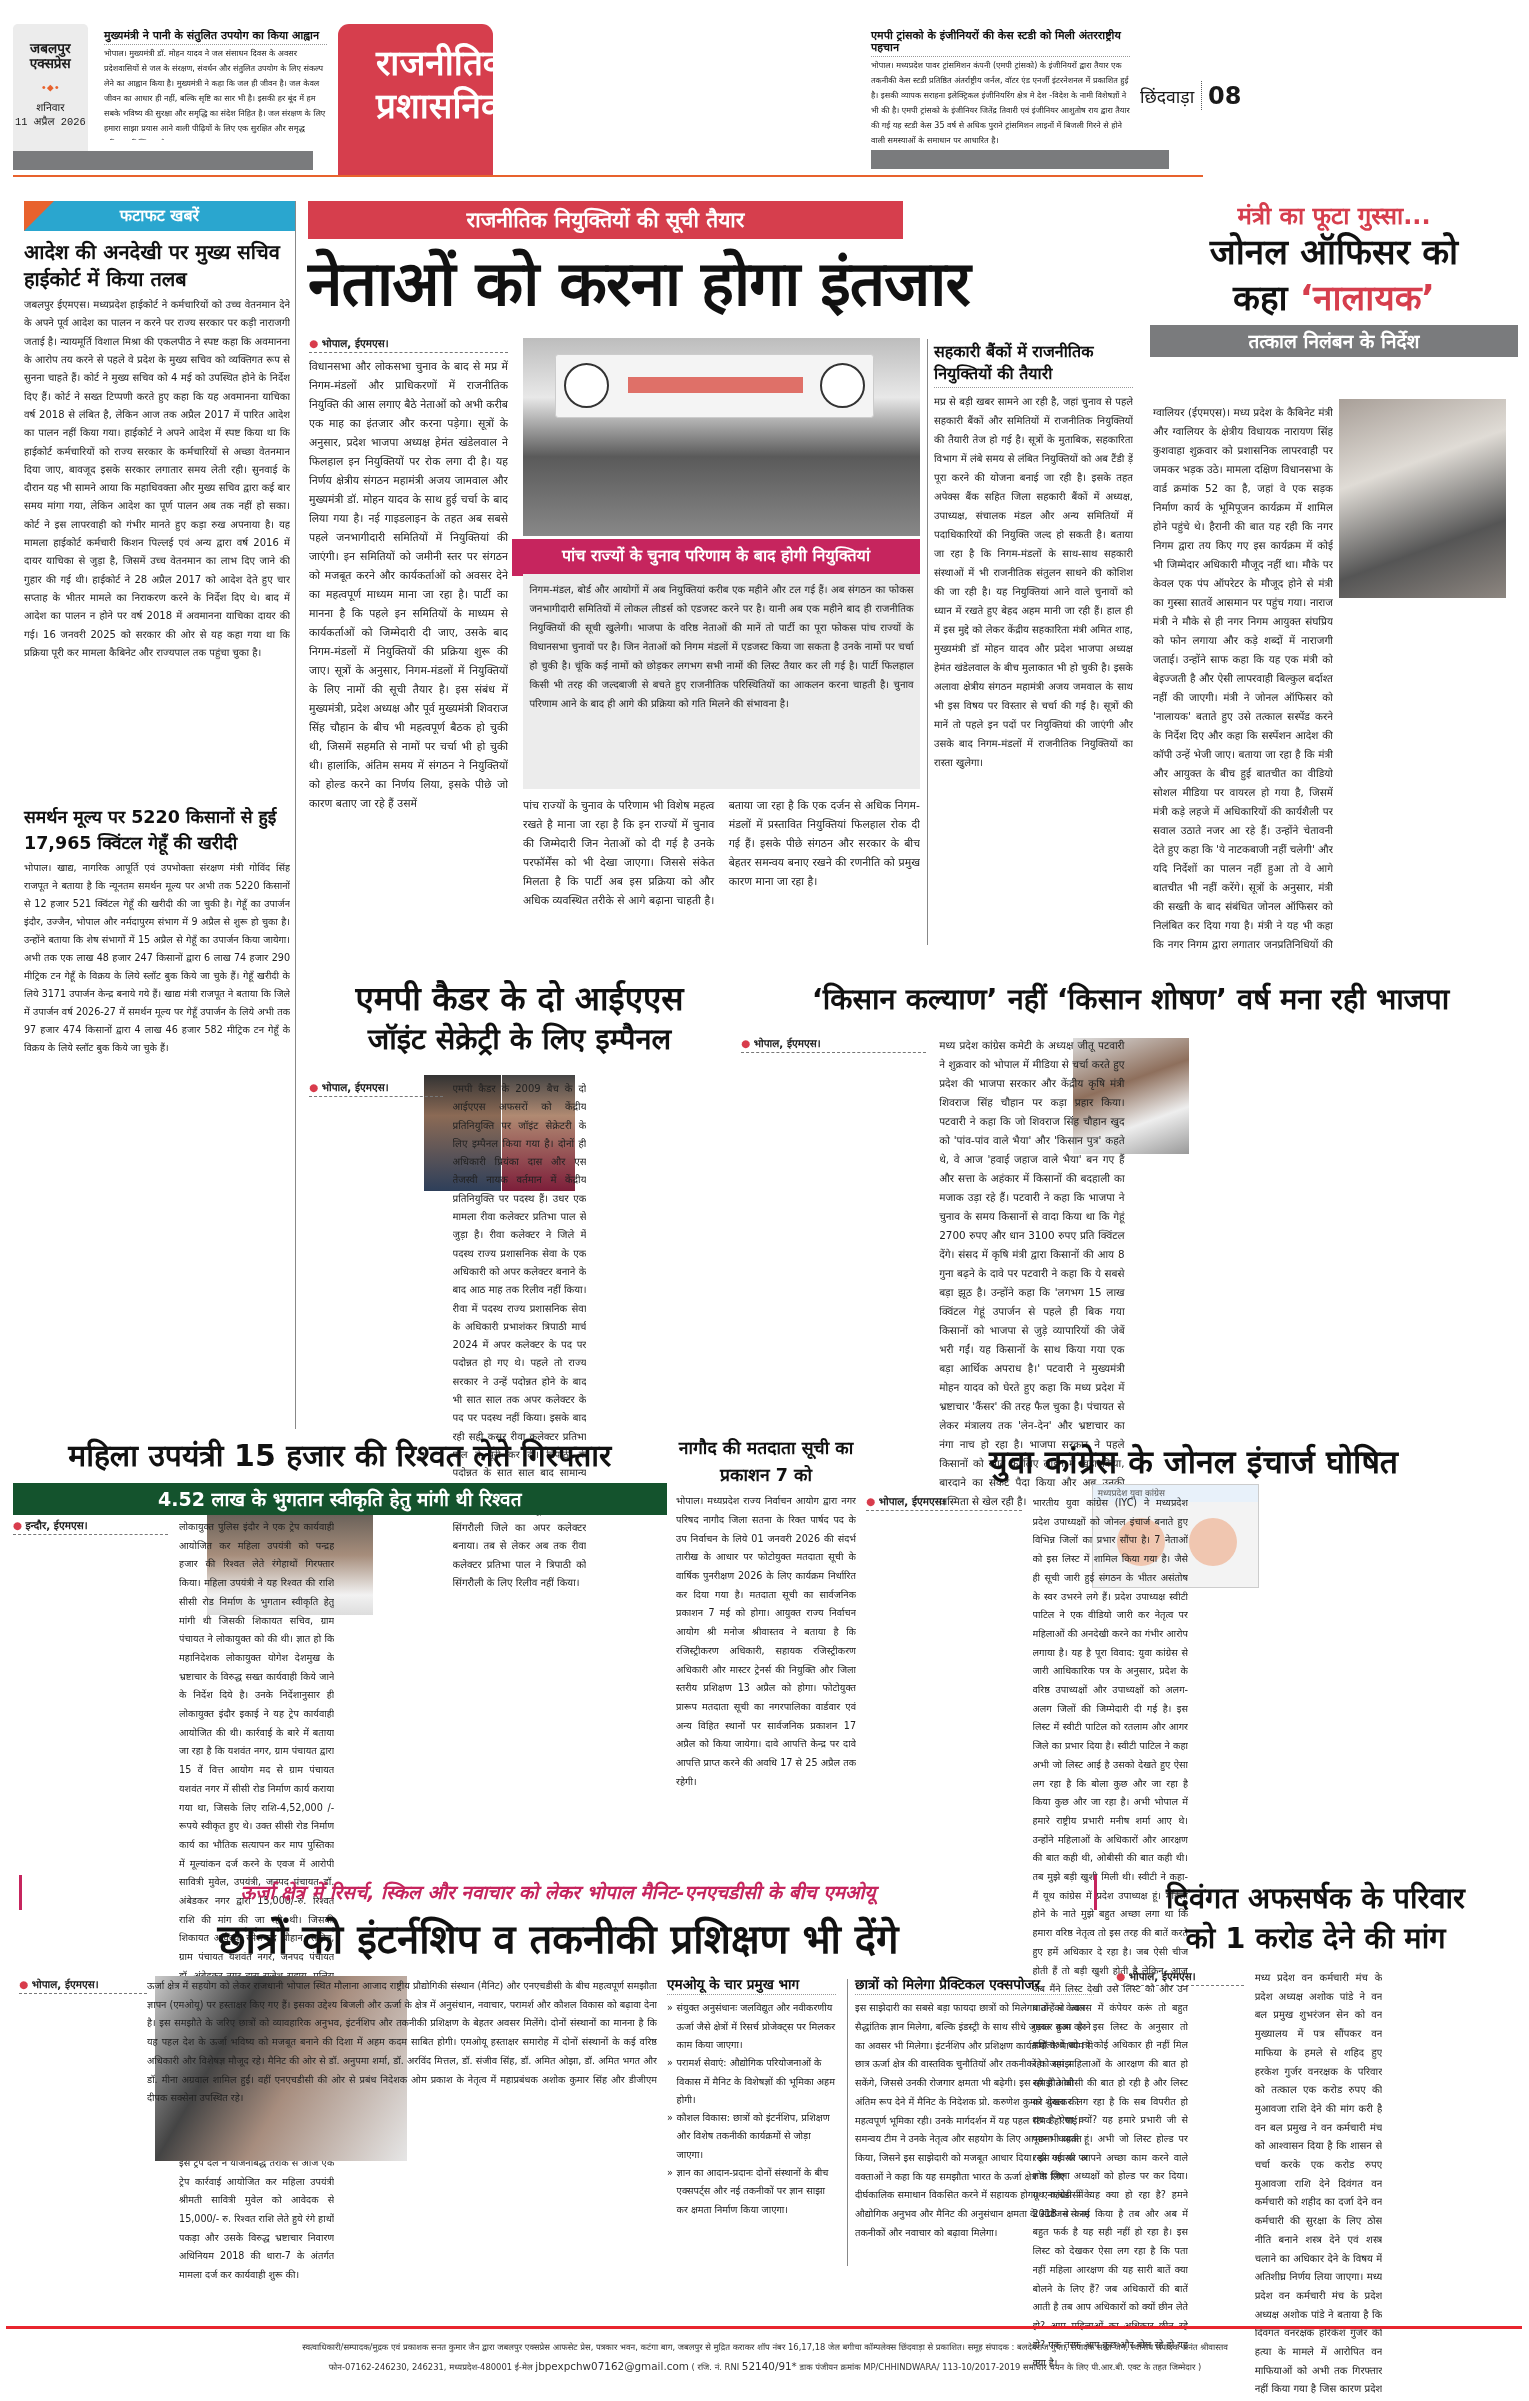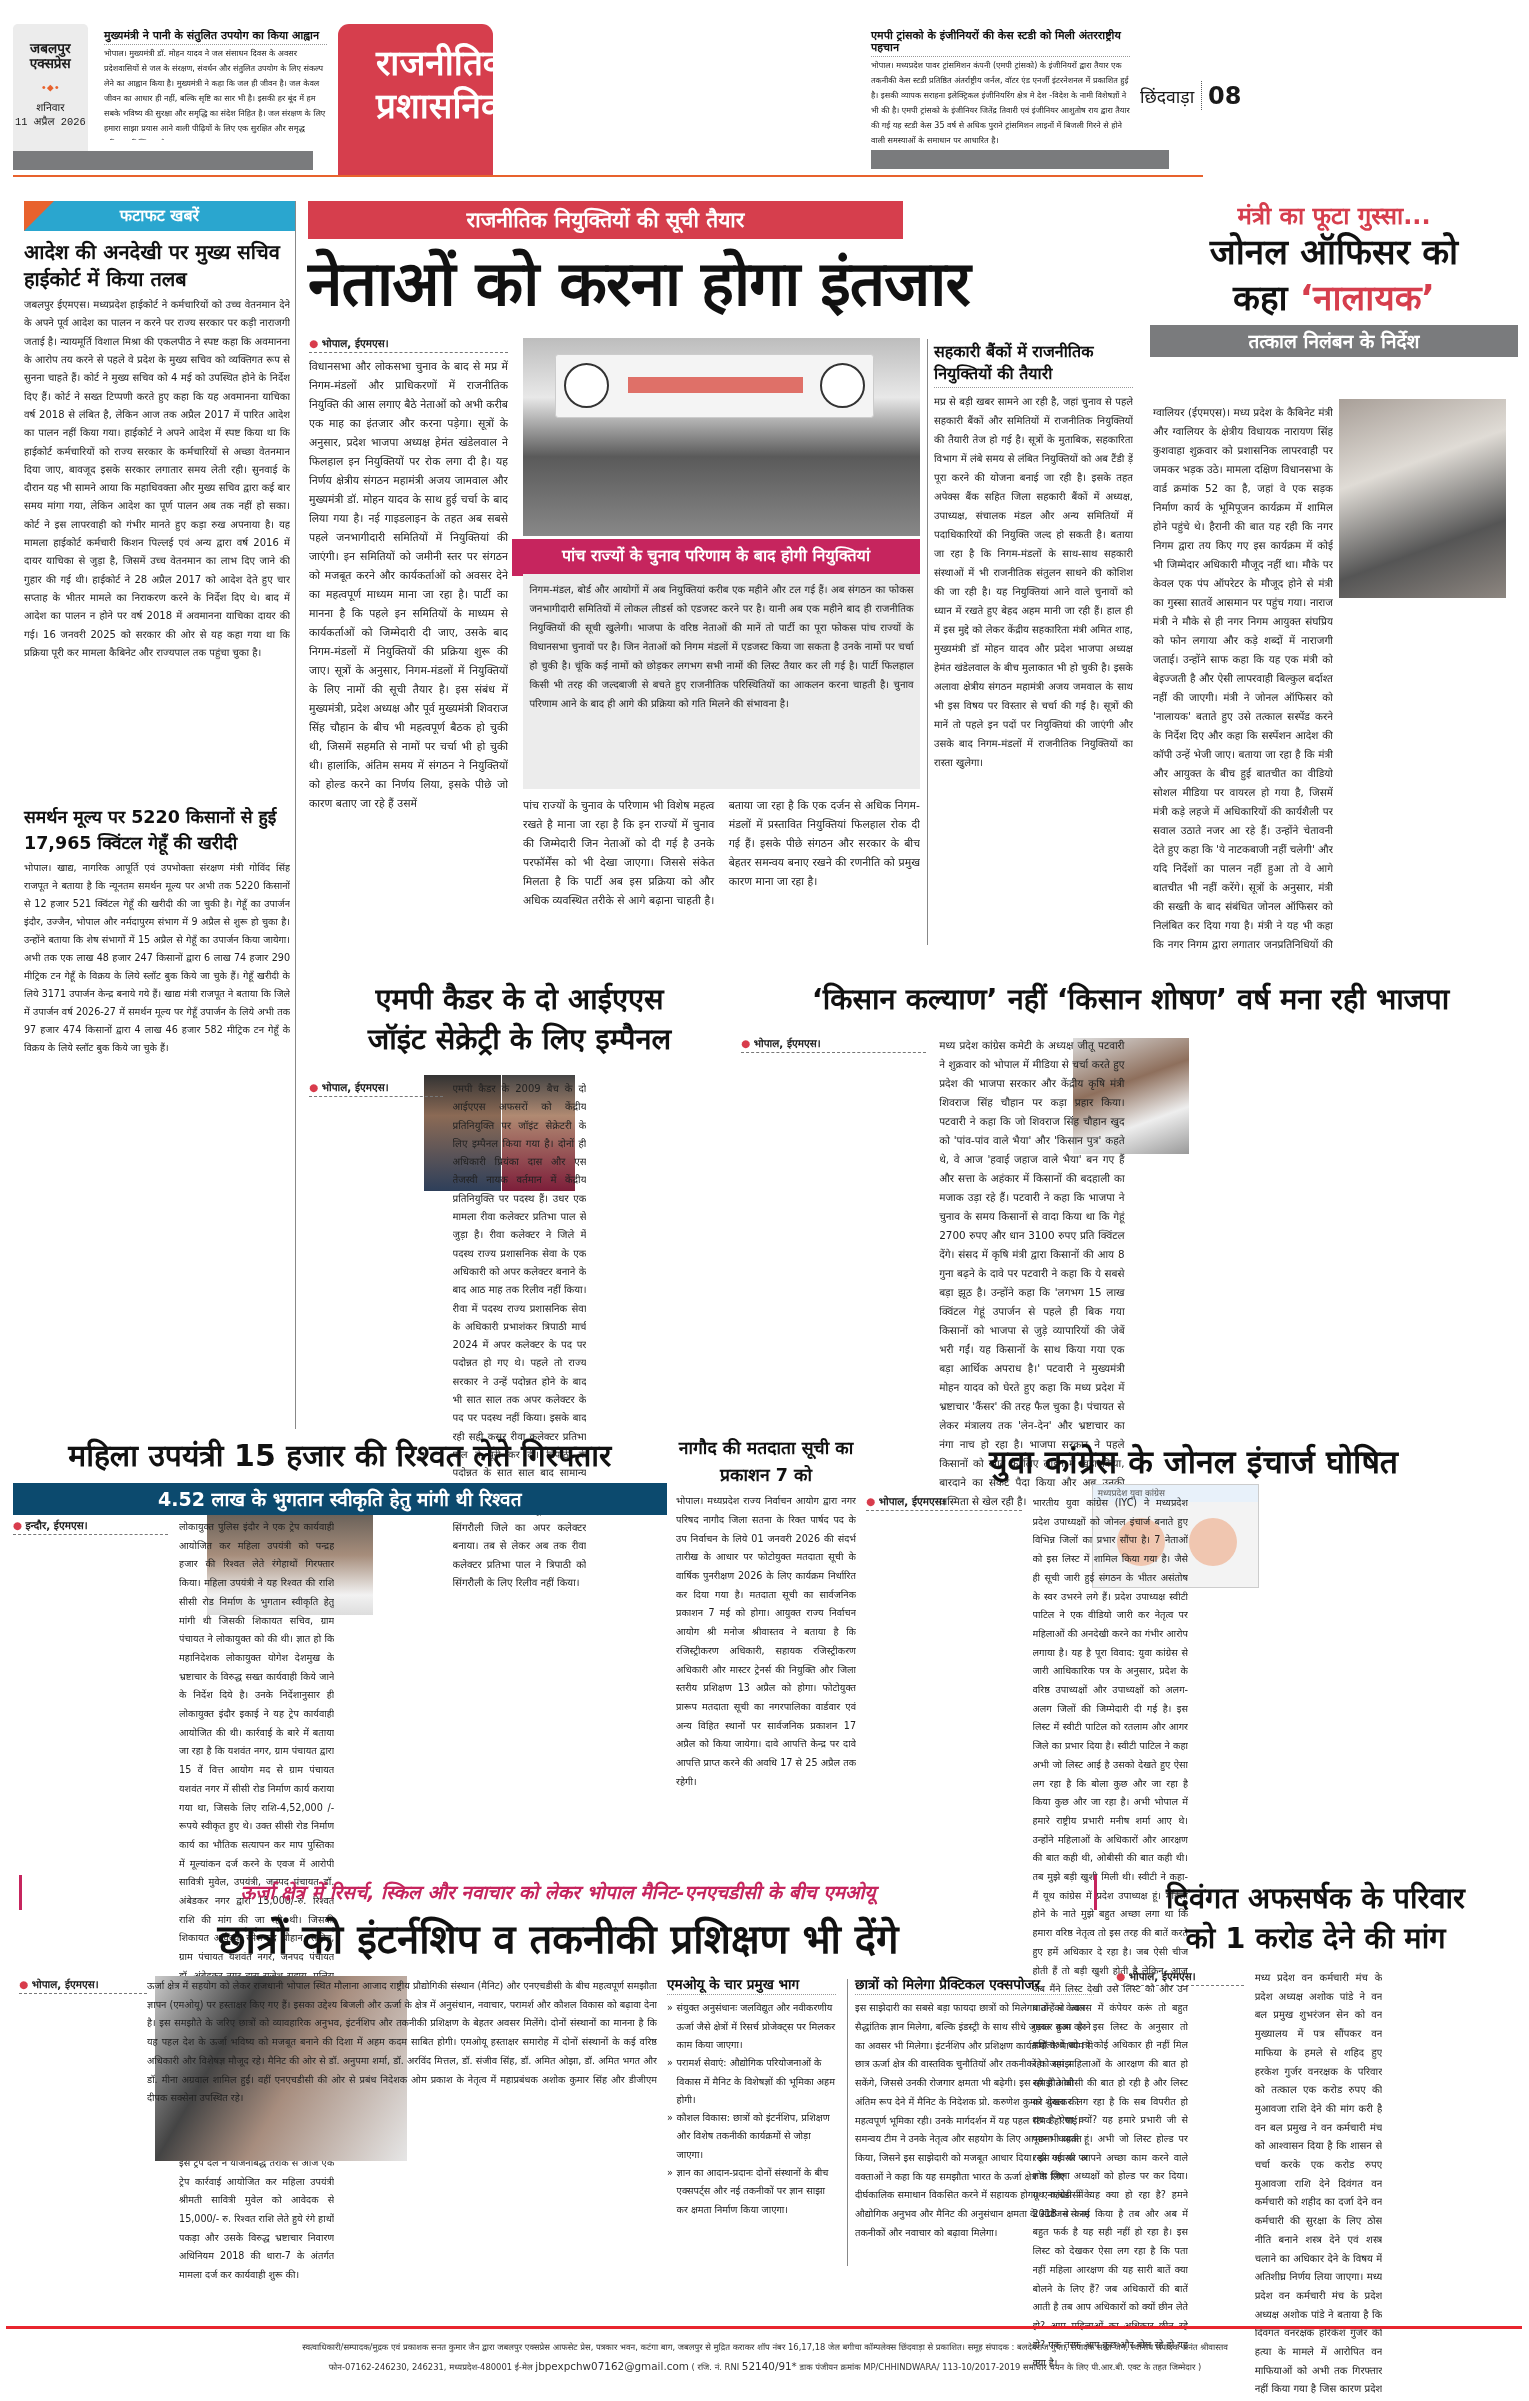--- a/index.html
+++ b/index.html
@@ -107,39 +107,39 @@
     <div style="color:#fff;font-weight:bold;font-size:19px;text-align:center;line-height:32px;">तत्काल निलंबन के निर्देश</div>
   </div>
 </div>
 <div class="abs photo" style="left:1339px;top:399px;width:167px;height:199px;background:linear-gradient(160deg,#a89f98 0%,#e0dcd6 35%,#555 70%,#8d8680 100%);"></div>
 <div class="abs" style="left:1153px;top:403px;width:368px;height:550px;overflow:hidden;">
   <div style="float:right;width:188px;height:201px;"></div>
   <div class="body-text" style="font-size:10.4px;line-height:19px;column-count:1;">ग्वालियर (ईएमएस)। मध्य प्रदेश के कैबिनेट मंत्री और ग्वालियर के क्षेत्रीय विधायक नारायण सिंह कुशवाहा शुक्रवार को प्रशासनिक लापरवाही पर जमकर भड़क उठे। मामला दक्षिण विधानसभा के वार्ड क्रमांक 52 का है, जहां वे एक सड़क निर्माण कार्य के भूमिपूजन कार्यक्रम में शामिल होने पहुंचे थे। हैरानी की बात यह रही कि नगर निगम द्वारा तय किए गए इस कार्यक्रम में कोई भी जिम्मेदार अधिकारी मौजूद नहीं था। मौके पर केवल एक पंप ऑपरेटर के मौजूद होने से मंत्री का गुस्सा सातवें आसमान पर पहुंच गया। नाराज मंत्री ने मौके से ही नगर निगम आयुक्त संघप्रिय को फोन लगाया और कड़े शब्दों में नाराजगी जताई। उन्होंने साफ कहा कि यह एक मंत्री को बेइज्जती है और ऐसी लापरवाही बिल्कुल बर्दाश्त नहीं की जाएगी। मंत्री ने जोनल ऑफिसर को 'नालायक' बताते हुए उसे तत्काल सस्पेंड करने के निर्देश दिए और कहा कि सस्पेंशन आदेश की कॉपी उन्हें भेजी जाए। बताया जा रहा है कि मंत्री और आयुक्त के बीच हुई बातचीत का वीडियो सोशल मीडिया पर वायरल हो गया है, जिसमें मंत्री कड़े लहजे में अधिकारियों की कार्यशैली पर सवाल उठाते नजर आ रहे हैं। उन्होंने चेतावनी देते हुए कहा कि 'ये नाटकबाजी नहीं चलेगी' और यदि निर्देशों का पालन नहीं हुआ तो वे आगे बातचीत भी नहीं करेंगे। सूत्रों के अनुसार, मंत्री की सख्ती के बाद संबंधित जोनल ऑफिसर को निलंबित कर दिया गया है। मंत्री ने यह भी कहा कि नगर निगम द्वारा लगातार जनप्रतिनिधियों की अनदेखी की जा रही है, जो किसी भी स्थिति में स्वीकार्य नहीं है। उल्लेखनीय है कि इससे पहले भी नगर निगम अधिकारियों की कार्यप्रणाली को लेकर परिषद बैठकों में हंगामा हो चुका है और कई जनप्रतिनिधि अपनी नाराजगी जता चुके हैं।</div>
 </div>
 
 <div class="abs" style="left:308px;top:979px;width:423px;">
-  <div class="hl" style="font-size:29px;line-height:40px;text-align:center;">एमपी कैडर के दो आईएएस</div>
+  <div class="hl" style="font-size:33px;line-height:40px;text-align:center;">एमपी कैडर के दो आईएएस</div>
   <div class="hl" style="font-size:29px;line-height:40px;text-align:center;">जॉइंट सेक्रेट्री के लिए इम्पैनल</div>
 </div>
 <div class="abs photo" style="left:424px;top:1075px;width:77px;height:116px;background:linear-gradient(180deg,#333 0%,#8b6a55 35%,#2e3f5a 100%);"></div>
 <div class="abs photo" style="left:502px;top:1075px;width:73px;height:116px;background:linear-gradient(180deg,#444 0%,#b08a72 35%,#7d1e3a 100%);"></div>
 <div class="abs" style="left:309px;top:1080px;width:421px;height:335px;column-count:3;column-gap:9.6px;">
   <div class="dateline">भोपाल, ईएमएस।</div>
   <div class="body-text" style="font-size:10px;line-height:18.3px;">एमपी कैडर के 2009 बैच के दो आईएएस अफसरों को केंद्रीय प्रतिनियुक्ति पर जॉइंट सेक्रेटरी के लिए इम्पैनल किया गया है। दोनों ही अधिकारी प्रियंका दास और एस तेजस्वी नायक वर्तमान में केंद्रीय प्रतिनियुक्ति पर पदस्थ हैं। उधर एक मामला रीवा कलेक्टर प्रतिभा पाल से जुड़ा है। रीवा कलेक्टर ने जिले में पदस्थ राज्य प्रशासनिक सेवा के एक अधिकारी को अपर कलेक्टर बनाने के बाद आठ माह तक रिलीव नहीं किया। रीवा में पदस्थ राज्य प्रशासनिक सेवा के अधिकारी प्रभाशंकर त्रिपाठी मार्च 2024 में अपर कलेक्टर के पद पर पदोन्नत हो गए थे। पहले तो राज्य सरकार ने उन्हें पदोन्नत होने के बाद भी सात साल तक अपर कलेक्टर के पद पर पदस्थ नहीं किया। इसके बाद रही सही कसर रीवा कलेक्टर प्रतिभा पाल ने पूरी कर दी। त्रिपाठी के पदोन्नत के सात साल बाद सामान्य प्रशासन विभाग ने 4 अगस्त 2025 को उन्हें तबादला सूची में उन्हें सिंगरौली जिले का अपर कलेक्टर बनाया। तब से लेकर अब तक रीवा कलेक्टर प्रतिभा पाल ने त्रिपाठी को सिंगरौली के लिए रिलीव नहीं किया।</div>
 </div>
 
 <div class="abs hl" style="left:740px;top:979px;width:781px;font-size:29px;line-height:40px;text-align:center;">‘किसान कल्याण’ नहीं ‘किसान शोषण’ वर्ष मना रही भाजपा</div>
 <div class="abs photo" style="left:1073px;top:1038px;width:116px;height:116px;background:linear-gradient(160deg,#ddd 0%,#8e6f5c 40%,#eee 70%,#999 100%);"></div>
 <div class="abs" style="left:741px;top:1036px;width:780px;height:375px;column-count:4;column-gap:12.8px;">
   <div class="dateline">भोपाल, ईएमएस।</div>
   <div class="body-text" style="font-size:10.4px;line-height:19px;">मध्य प्रदेश कांग्रेस कमेटी के अध्यक्ष जीतू पटवारी ने शुक्रवार को भोपाल में मीडिया से चर्चा करते हुए प्रदेश की भाजपा सरकार और केंद्रीय कृषि मंत्री शिवराज सिंह चौहान पर कड़ा प्रहार किया। पटवारी ने कहा कि जो शिवराज सिंह चौहान खुद को 'पांव-पांव वाले भैया' और 'किसान पुत्र' कहते थे, वे आज 'हवाई जहाज वाले भैया' बन गए हैं और सत्ता के अहंकार में किसानों की बदहाली का मजाक उड़ा रहे हैं। पटवारी ने कहा कि भाजपा ने चुनाव के समय किसानों से वादा किया था कि गेहूं 2700 रुपए और धान 3100 रुपए प्रति क्विंटल देंगे। संसद में कृषि मंत्री द्वारा किसानों की आय 8 गुना बढ़ने के दावे पर पटवारी ने कहा कि ये सबसे बड़ा झूठ है। उन्होंने कहा कि 'लगभग 15 लाख क्विंटल गेहूं उपार्जन से पहले ही बिक गया किसानों को भाजपा से जुड़े व्यापारियों की जेबें भरी गईं। यह किसानों के साथ किया गया एक बड़ा आर्थिक अपराध है।' पटवारी ने मुख्यमंत्री मोहन यादव को घेरते हुए कहा कि मध्य प्रदेश में भ्रष्टाचार 'कैंसर' की तरह फैल चुका है। पंचायत से लेकर मंत्रालय तक 'लेन-देन' और भ्रष्टाचार का नंगा नाच हो रहा है। भाजपा सरकार ने पहले किसानों को खाद के लिए लाइन में खड़ा किया, बारदाने का संकट पैदा किया और अब उनकी अस्मिता से खेल रही है।</div>
 </div>
 
 <div class="abs hl" style="left:12.8px;top:1434px;width:654px;font-size:30px;line-height:43px;text-align:center;">महिला उपयंत्री 15 हजार की रिश्वत लेते गिरफ्तार</div>
-<div class="abs" style="left:12.8px;top:1483px;width:654px;height:32px;background:#0c4a6e;">
+<div class="abs" style="left:12.8px;top:1483px;width:654px;height:32px;background:#14532d;">
   <div style="color:#fff;font-weight:bold;font-size:19px;text-align:center;line-height:32px;">4.52 लाख के भुगतान स्वीकृति हेतु मांगी थी रिश्वत</div>
 </div>
 <div class="abs photo" style="left:207px;top:1515px;width:166px;height:100px;background:linear-gradient(180deg,#6b625a 0%,#a68d7b 40%,#f2f2f2 80%,#ddd 100%);"></div>
 <div class="abs" style="left:12.8px;top:1518px;width:654px;height:335px;column-count:4;column-gap:11px;">
   <div class="dateline">इन्दौर, ईएमएस।</div>
   <div class="body-text" style="font-size:9.6px;line-height:18.7px;">लोकायुक्त पुलिस इंदौर ने एक ट्रेप कार्यवाही आयोजित कर महिला उपयंत्री को पन्द्रह हजार की रिश्वत लेते रंगेहाथों गिरफ्तार किया। महिला उपयंत्री ने यह रिश्वत की राशि सीसी रोड निर्माण के भुगतान स्वीकृति हेतु मांगी थी जिसकी शिकायत सचिव, ग्राम पंचायत ने लोकायुक्त को की थी। ज्ञात हो कि महानिदेशक लोकायुक्त योगेश देशमुख के भ्रष्टाचार के विरुद्ध सख्त कार्यवाही किये जाने के निर्देश दिये है। उनके निर्देशानुसार ही लोकायुक्त इंदौर इकाई ने यह ट्रेप कार्यवाही आयोजित की थी। कार्रवाई के बारे में बताया जा रहा है कि यशवंत नगर, ग्राम पंचायत द्वारा 15 वें वित्त आयोग मद से ग्राम पंचायत यशवंत नगर में सीसी रोड निर्माण कार्य कराया गया था, जिसके लिए राशि-4,52,000 /- रूपये स्वीकृत हुए थे। उक्त सीसी रोड निर्माण कार्य का भौतिक सत्यापन कर माप पुस्तिका में मूल्यांकन दर्ज करने के एवज में आरोपी सावित्री मुवेल, उपयंत्री, जनपद पंचायत डॉ. अंबेडकर नगर द्वारा 15,000/-रु. रिश्वत राशि की मांग की जा रही थी। जिसकी शिकायत आवेदक रमेशचन्द्र चौहान, सचिव, ग्राम पंचायत यशवंत नगर, जनपद पंचायत डॉ. अंबेडकर नगर द्वारा राजेश सहाय, पुलिस अधीक्षक, विपुस्था, लोकायुक्त कार्यालय इंदौर को की गई। शिकायत सत्यापन पश्चात पुलिस अधीक्षक लोकायुक्त द्वारा कार्यवाहक निरीक्षक श्रीमती रेनू अग्रवाल के नेतृत्व में एक ट्रेप दल का गठन किया गया जिसमें आशुतोष मिठास, कार्यवाहक प्रधान आरक्षक प्रमोद यादव आरक्षक, शैलेंद्र बघेल, मनीष माथुर, श्रीकृष्णा अहिरवार और महिला आरक्षक गायत्री तथा अर्चना को शामिल किया गया। इस ट्रेप दल ने योजनाबद्ध तरीके से आज एक ट्रेप कार्रवाई आयोजित कर महिला उपयंत्री श्रीमती सावित्री मुवेल को आवेदक से 15,000/- रु. रिश्वत राशि लेते हुये रंगे हाथों पकड़ा और उसके विरुद्ध भ्रष्टाचार निवारण अधिनियम 2018 की धारा-7 के अंतर्गत मामला दर्ज कर कार्यवाही शुरू की।</div>
 </div>
 
 <div class="abs" style="left:676px;top:1435px;width:180px;">
   <div class="hl" style="font-size:17.5px;line-height:27px;text-align:center;">नागौद की मतदाता सूची का प्रकाशन 7 को</div>

